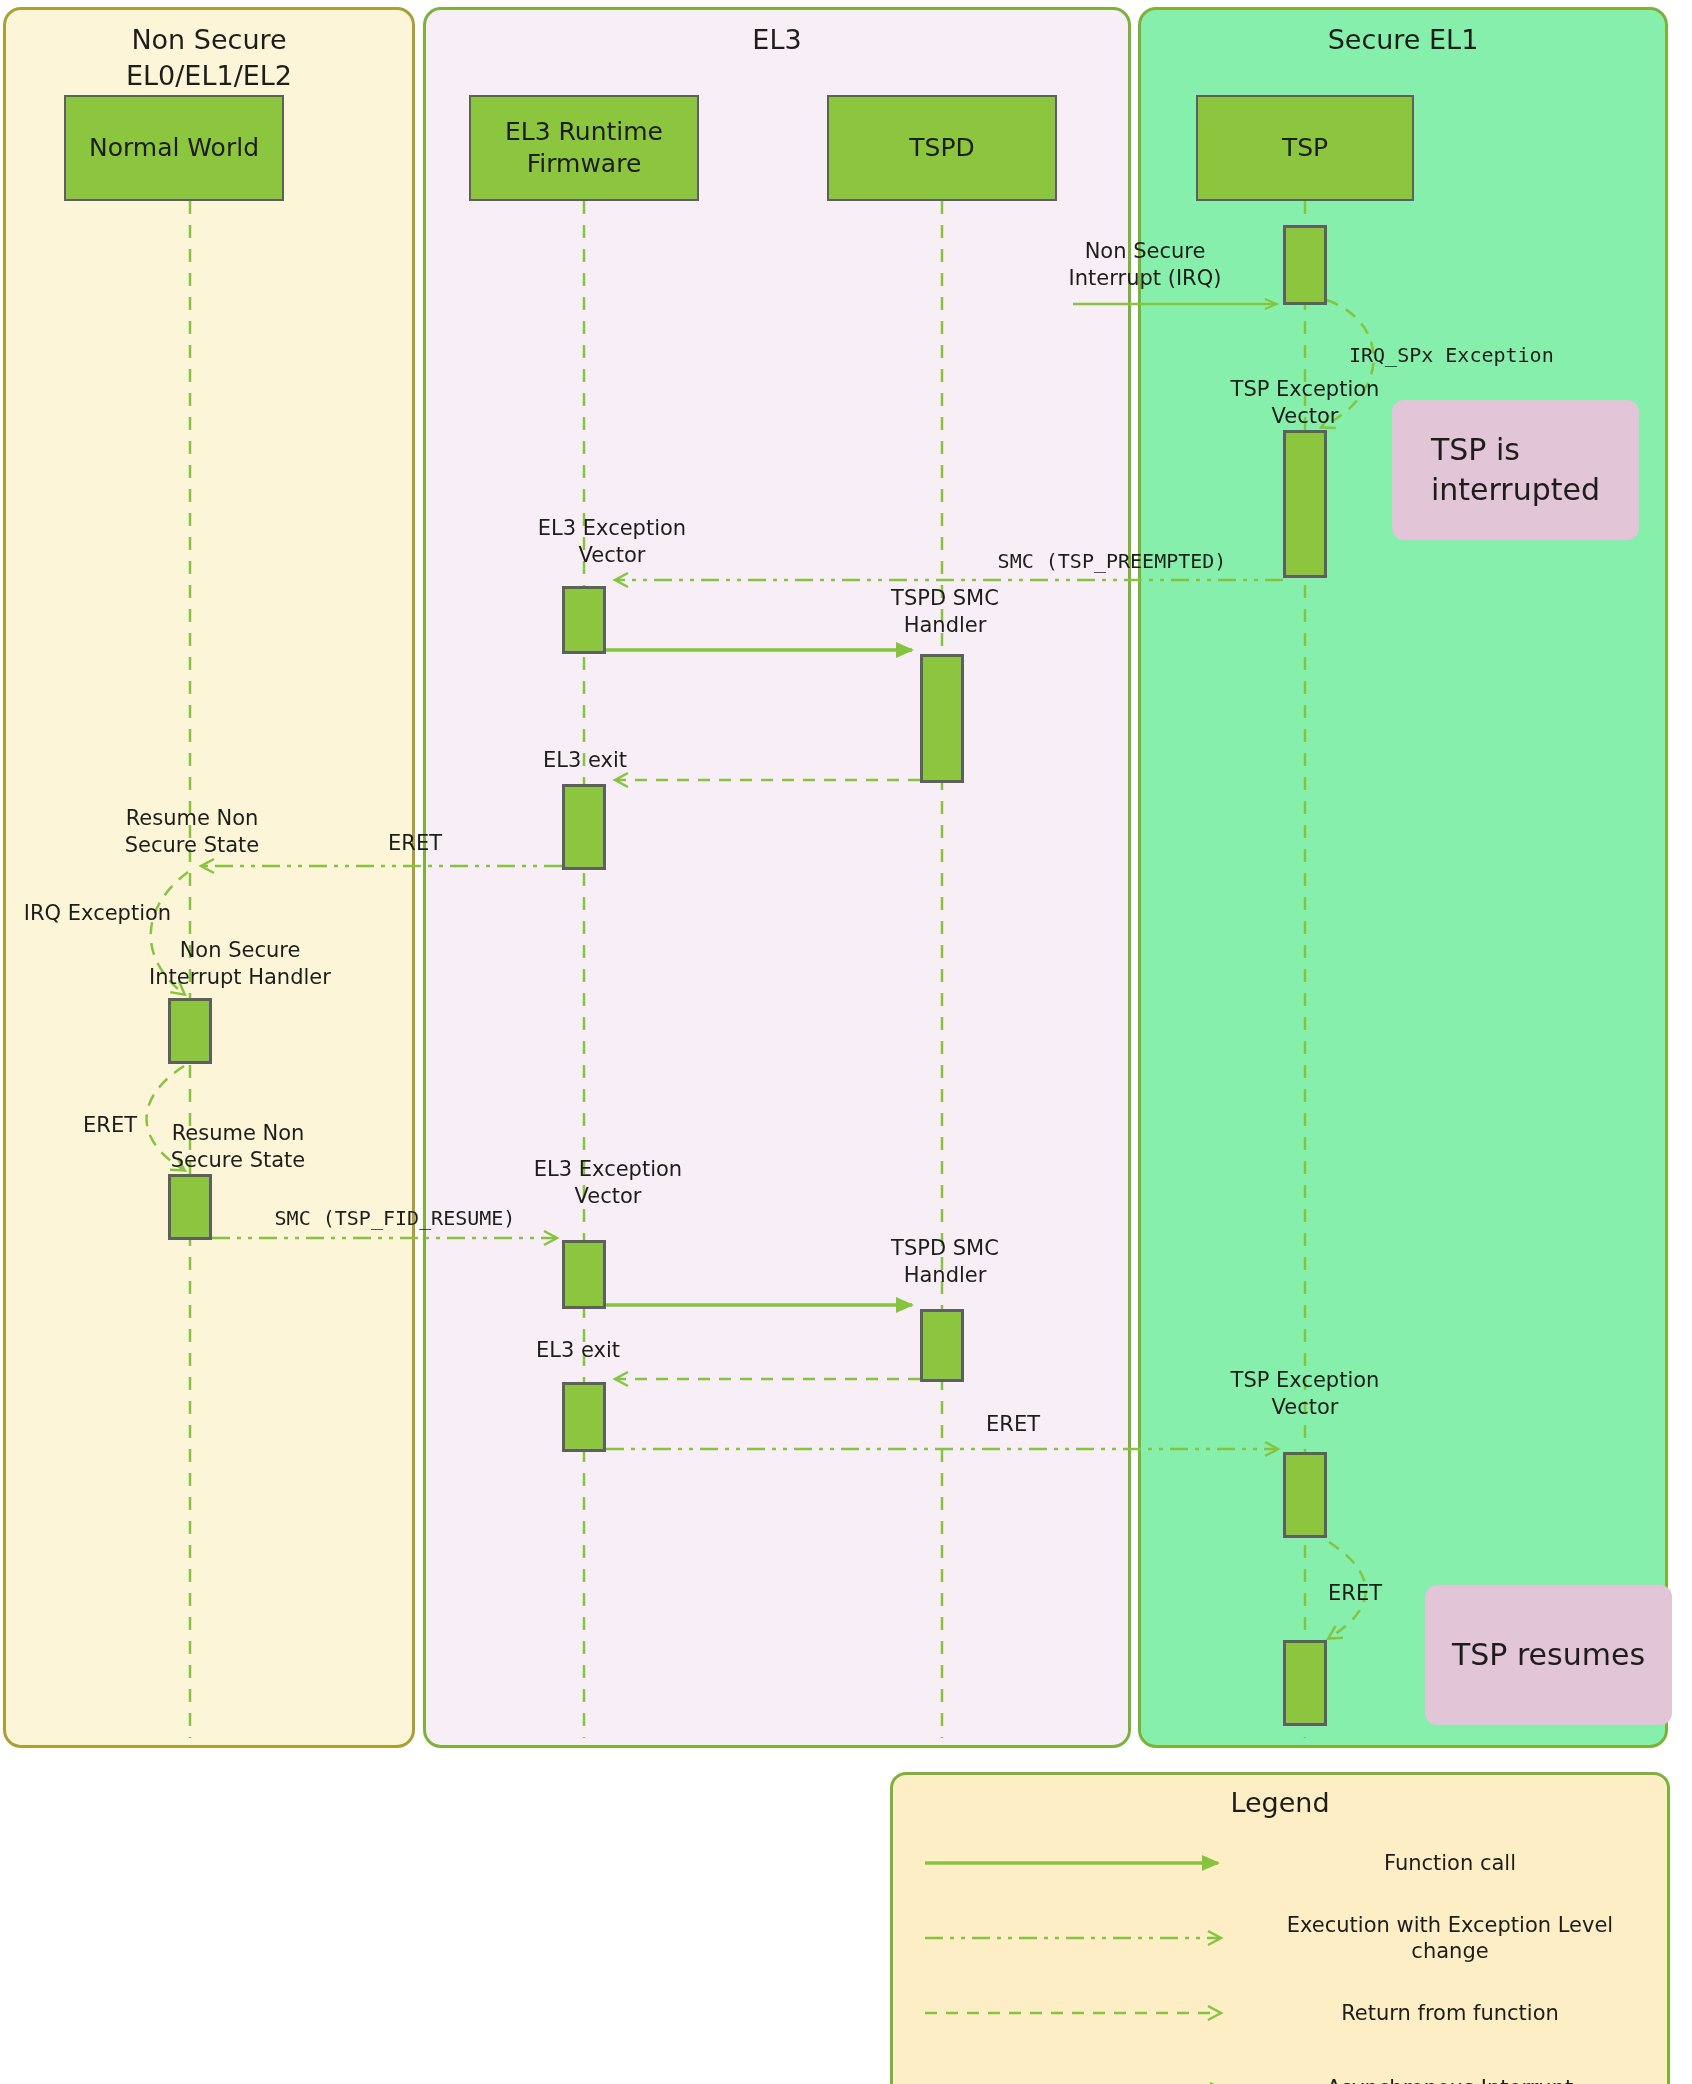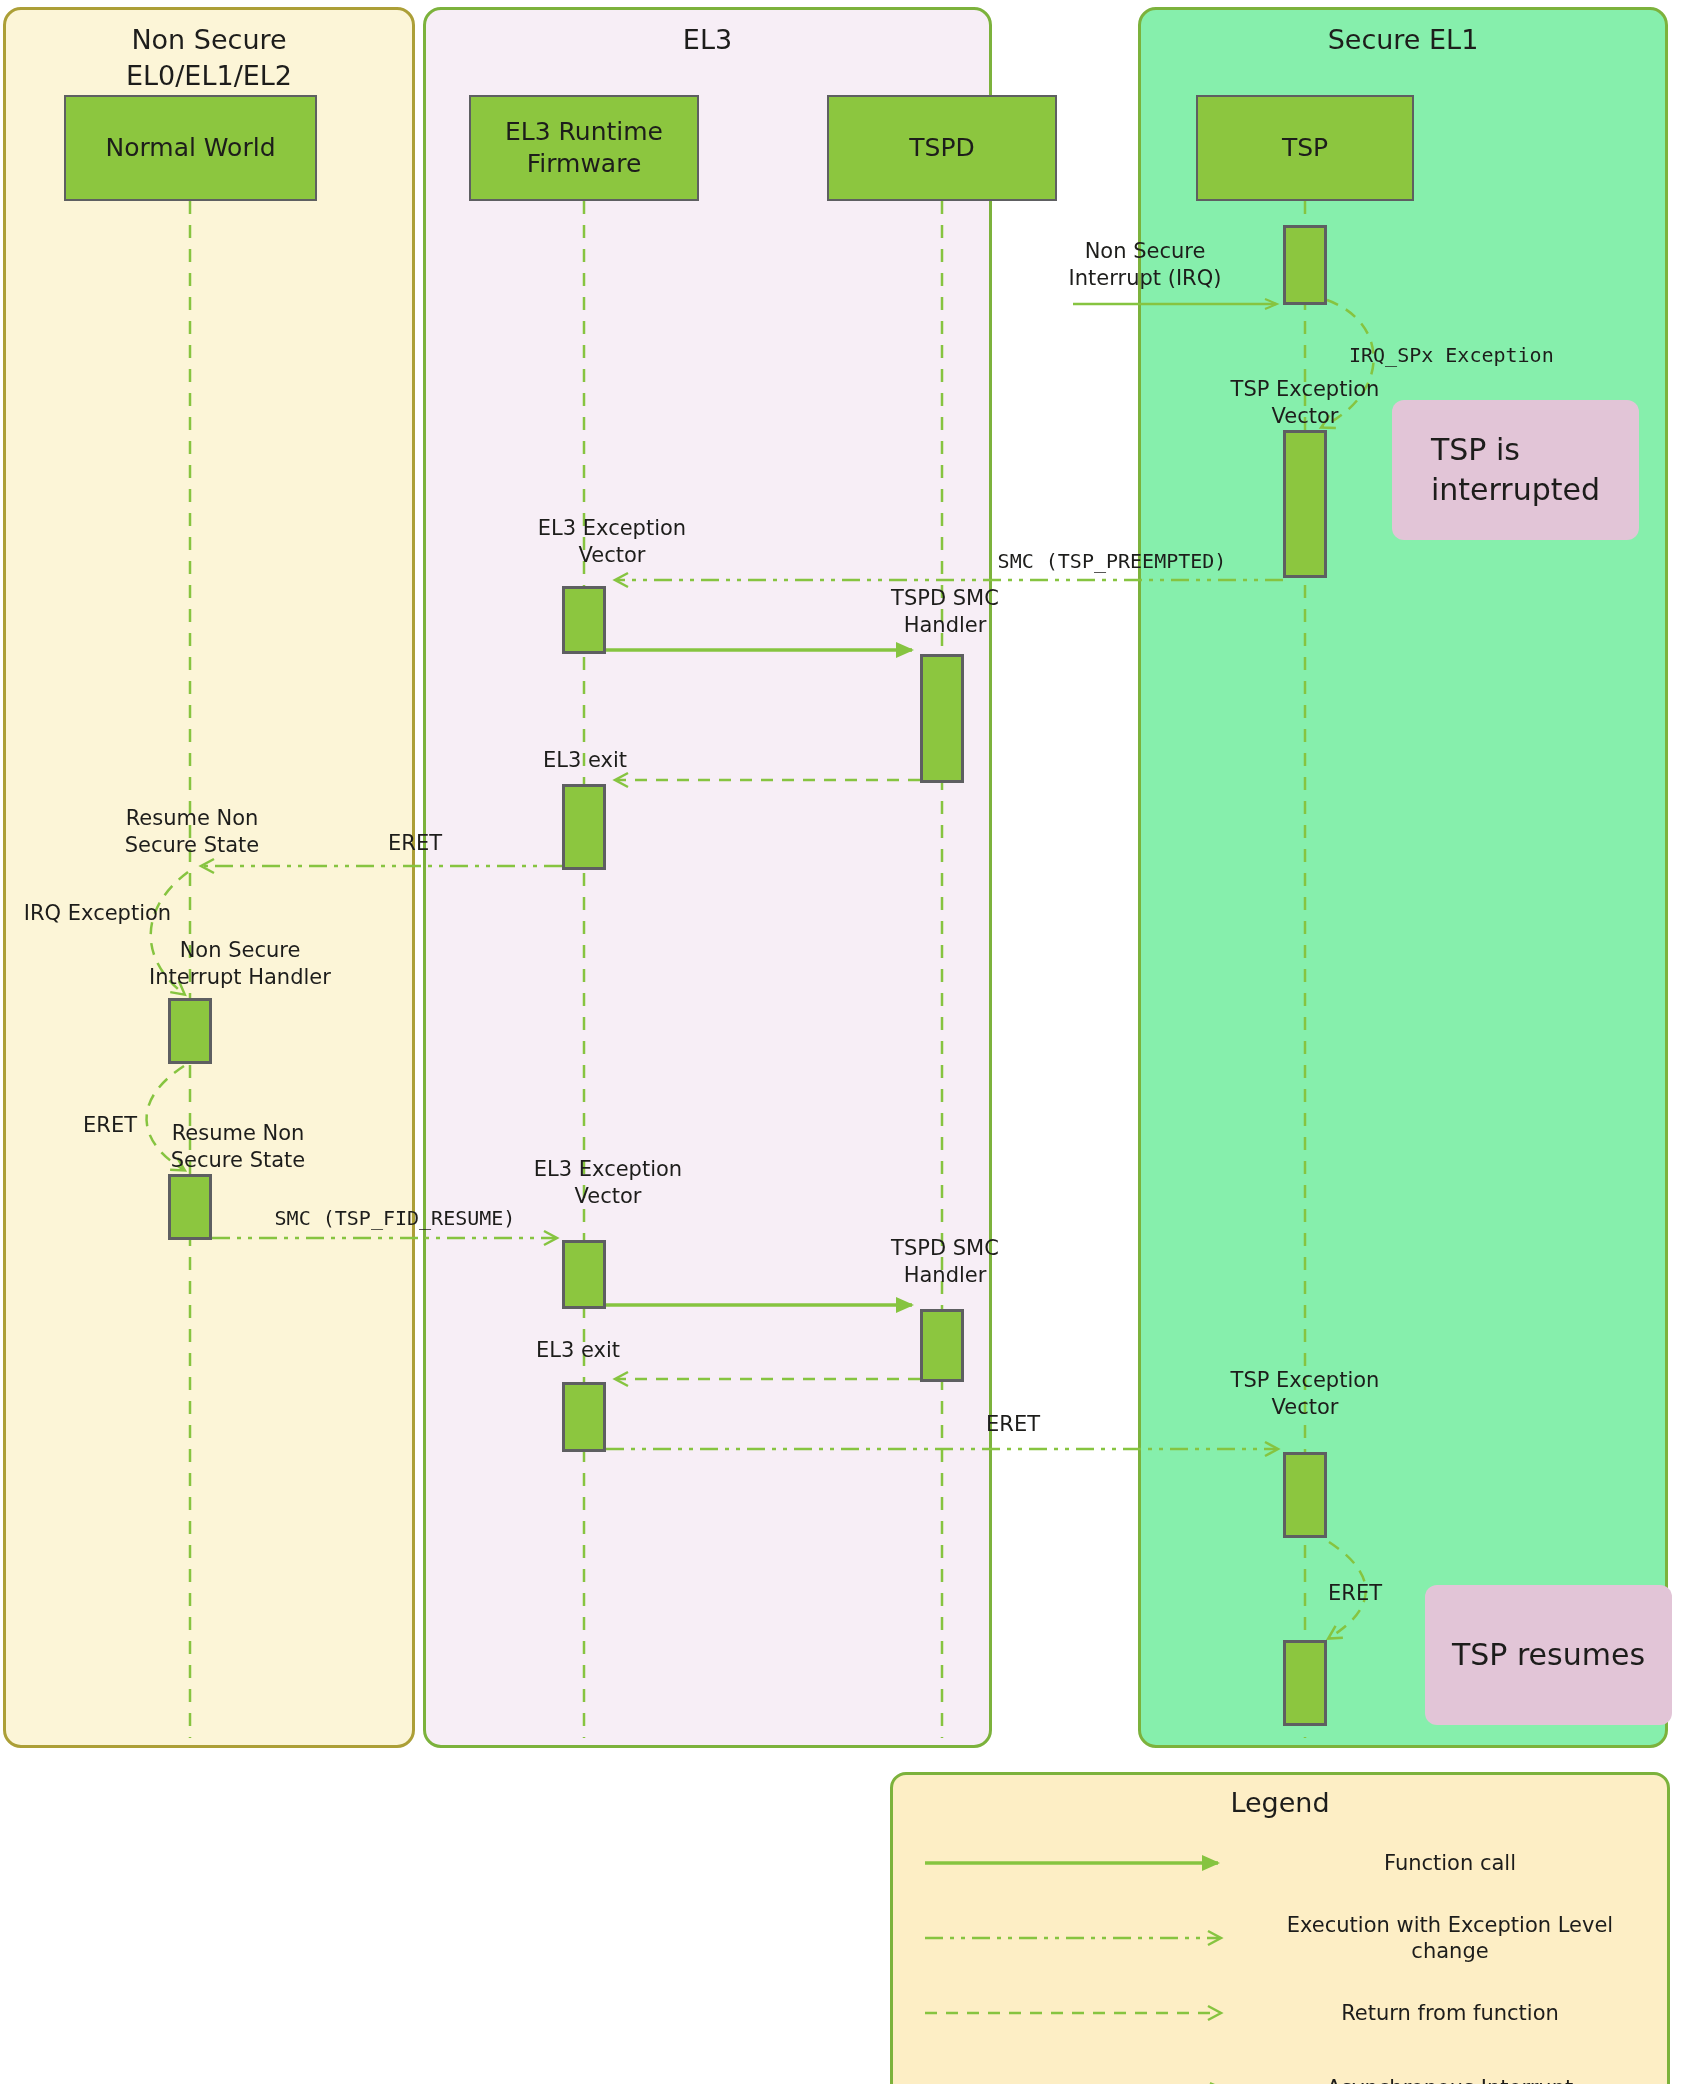--- a/index.html
+++ b/index.html
@@ -2,30 +2,30 @@
 <html><head>
 <meta charset="utf-8">
 <style>
   * { margin:0; padding:0; box-sizing:border-box; }
   body { background:#ffffff; }
   .canvas { position:relative; width:1692px; height:2084px; background:#ffffff;
             font-family:"DejaVu Sans","Liberation Sans",sans-serif; color:#1d1d1b; overflow:hidden; }
 
   .lane { position:absolute; border-radius:18px; border:3px solid; }
   .lane-ns  { left:3px;    top:7px; width:412px; height:1741px; background:#fcf5d7; border-color:#ac9f37; }
-  .lane-el3 { left:423px;  top:7px; width:569px; height:1741px; background:#f7eef6; border-color:#7cb23c; }
+  .lane-el3 { left:423px;  top:7px; width:708px; height:1741px; background:#f7eef6; border-color:#7cb23c; }
   .lane-sel1{ left:1138px; top:7px; width:530px; height:1741px; background:#86efac; border-color:#7cb23c; }
   .lane-title { padding-top:12px; text-align:center; font-size:27px; line-height:1.35; white-space:pre-line; }
 
   .layer { position:absolute; left:0; top:0; }
 
   .participant { position:absolute; top:95px; height:106px; background:#8cc63f; border:2px solid #5e5f61;
                  display:flex; align-items:center; justify-content:center; text-align:center;
                  font-size:25px; line-height:1.3; white-space:pre-line; }
-  .p-nw   { left:64px;   width:253px; }
+  .p-nw   { left:64px;   width:220px; }
   .p-el3rf{ left:469px;  width:230px; }
   .p-tspd { left:827px;  width:230px; }
   .p-tsp  { left:1196px; width:218px; }
 
   .act { position:absolute; width:44px; background:#8cc63f; border:3px solid #5e5f61; }
 
   .msg { position:absolute; font-size:21px; line-height:1.3; text-align:center; white-space:pre-line; }
   .mono { font-family:"DejaVu Sans Mono","Liberation Mono",monospace; font-size:20px; }
 
   .annotation { position:absolute; width:247px; height:140px; background:#e2c5d7; border-radius:12px;

